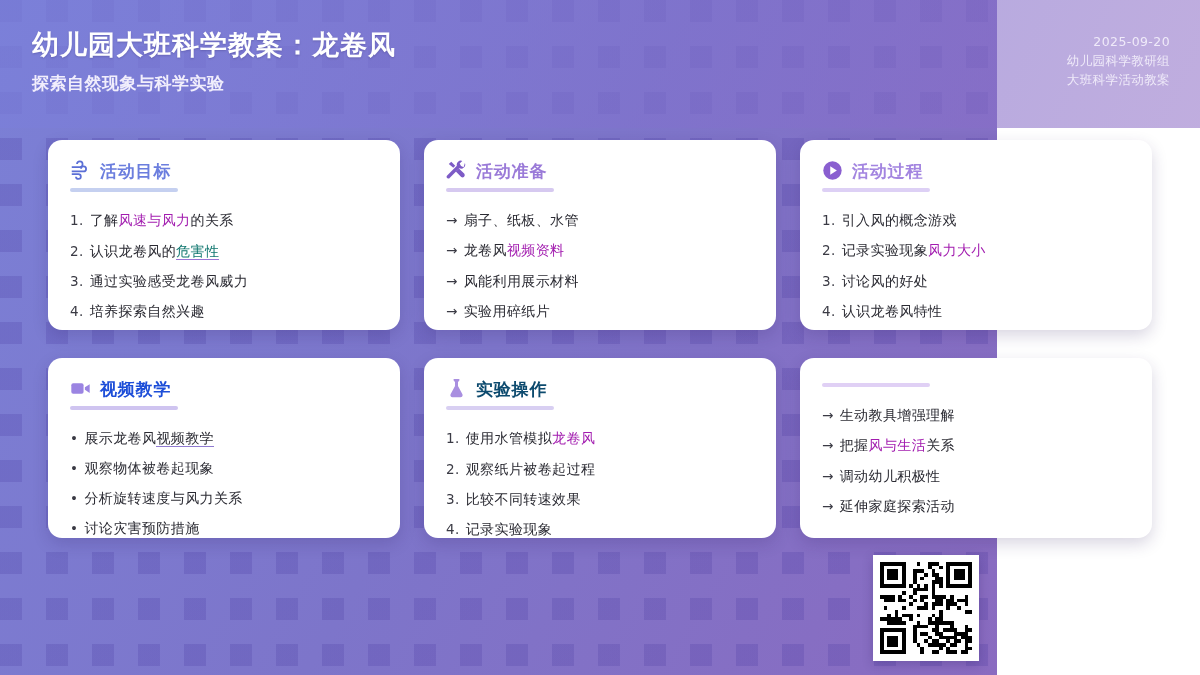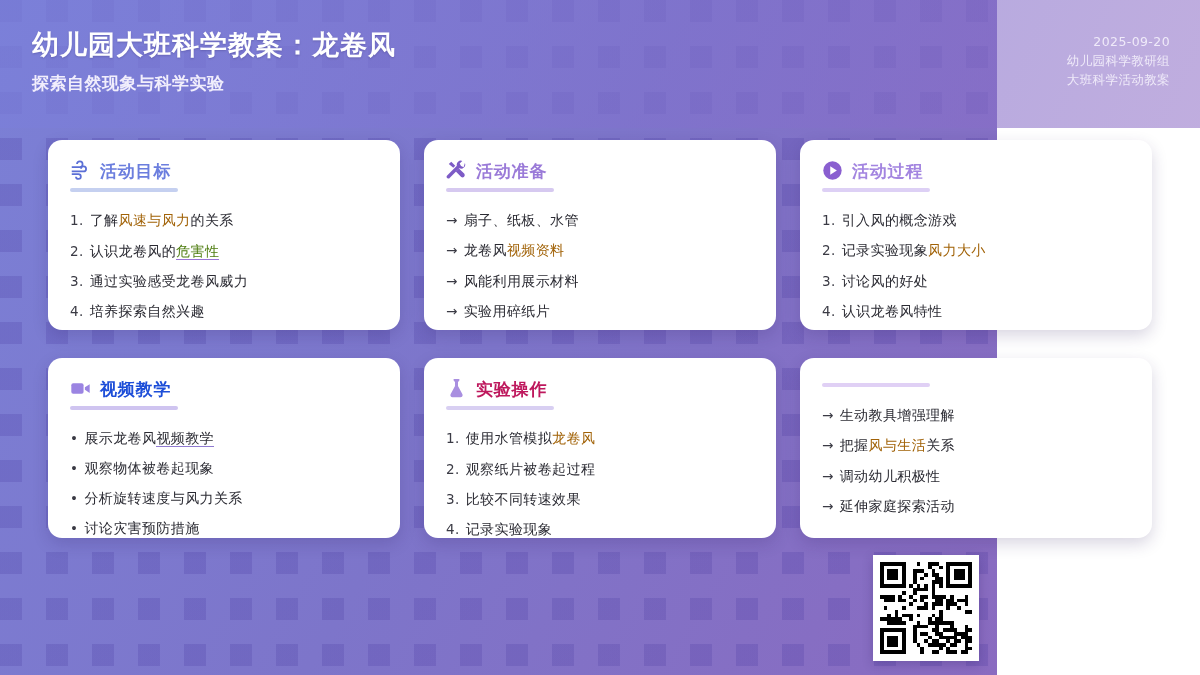--- a/index.html
+++ b/index.html
@@ -76,22 +76,22 @@
   .card-head { display: flex; gap: 9px; }
   .card-icon { width: 21px; height: 21px; display: block; flex: 0 0 21px; }
   .card-title { font-size: 17px; font-weight: 700; letter-spacing: .8px; }
   .title-rule { height: 4px; width: 108px; border-radius: 2px; margin-top: 5px; }
   .card-list { margin-top: 13px; }
   .list-item {
     display: flex; align-items: baseline; gap: 6px;
     font-size: 14px; color: #2b2b33; line-height: 30px; letter-spacing: .4px;
   }
   .marker { color: #3a3a44; font-size: 13.5px; flex: 0 0 auto; }
-  .hl-blue { color: #a16207; font-family: Liberation Serif, serif; }
-  .hl-purple { color: #4d7c0f; border-bottom: 1.5px solid #9a74d6; }
+  .hl-blue { color: #a21caf; font-family: Liberation Serif, serif; }
+  .hl-purple { color: #0f766e; border-bottom: 1.5px solid #9a74d6; }
   .hl-underline { border-bottom: 1.5px solid #8f7ad0; }
 
   
   #qr-box {
     position: absolute; right: 18px; bottom: 14px;
     width: 106px; height: 106px; background: #ffffff;
     padding: 7px; box-shadow: 0 3px 10px rgba(40,25,90,0.25);
   }
   #qr { width: 92px; height: 92px; display: block; }
 </style>
@@ -228,21 +228,21 @@
         <span><span>讨论灾害预防措施</span></span>
       </div>
         </div>
       </div>
       <div class="card">
         <div class="card-head">
        <svg class="card-icon" viewBox="0 0 24 24" fill="#a98fe0">
             <path d="M9.2 2h5.6v2h-1.1v5.1l5.1 9.6A2.6 2.6 0 0 1 16.5 22h-9a2.6 2.6 0 0 1-2.3-3.3L10.3 9.1V4H9.2z"></path>
         <rect x="8.6" y="1.2" width="6.8" height="1.8" rx=".6"></rect>
           </svg>
-       <div class="card-title" style="color:#be185d">实验操作</div>
+       <div class="card-title" style="color:#0c4a6e">实验操作</div>
      </div>
      <div class="title-rule" style="background:#d8cff2"></div>
      <div class="card-list">
           <div class="list-item">
         <span class="marker">1.</span>
         <span><span>使用水管模拟</span><span class="hl-blue">龙卷风</span></span>
       </div>
           <div class="list-item">
         <span class="marker">2.</span>
         <span><span>观察纸片被卷起过程</span></span>

